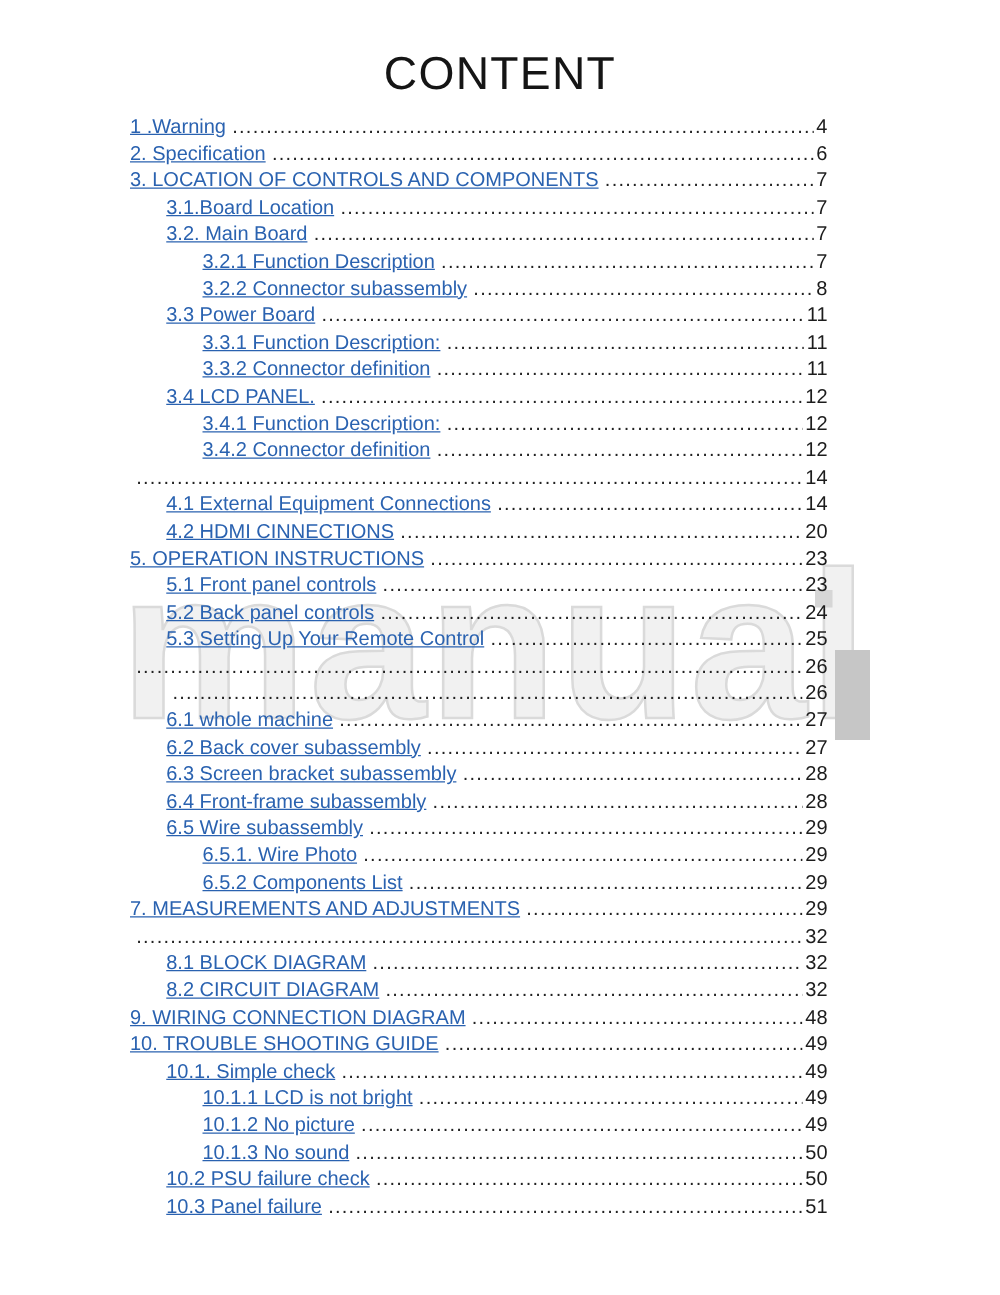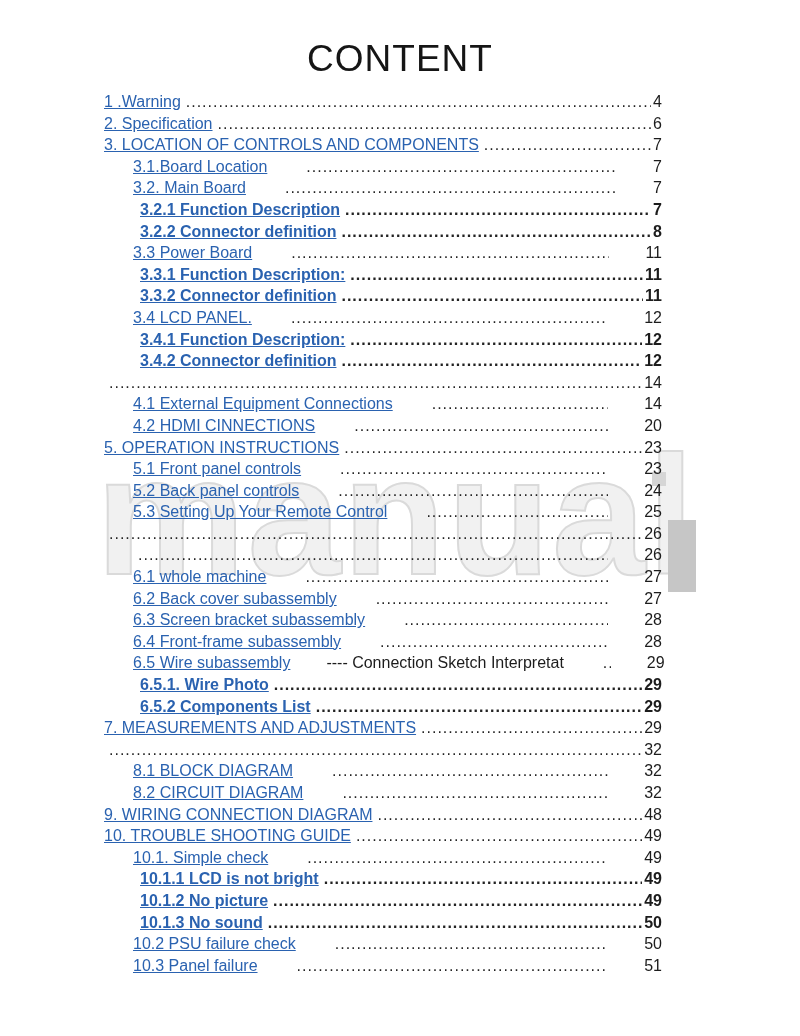--- a/index.html
+++ b/index.html
@@ -31,22 +31,22 @@
   }
   .row {
     display: flex;
     align-items: baseline;
     line-height: 21.6px;
     height: 21.6px;
     font-size: 16px;
     white-space: nowrap;
   }
   .ind0 { margin-left: 0; }
-  .ind1 { margin-left: 29px; gap: 34px; }
-  .ind2 { margin-left: 36px; font-weight: bold; }
+  .ind1 { margin-left: 29px; }
+  .ind2 { margin-left: 58px; }
   .lnk {
     color: var(--link, #2a62b0);
     text-decoration: underline;
     cursor: pointer;
     flex: 0 0 auto;
   }
   .sfx {
     color: #1c1c1c;
     flex: 0 0 auto;
     margin-left: 2px;
@@ -139,21 +139,21 @@
         <a class="lnk">3.2. Main Board</a>
         <span class="dots">....................................................................................................................................................................................................................................................................</span>
         <span class="pg">7</span>
       </div>
       <div class="row ind2">
         <a class="lnk">3.2.1 Function Description</a>
         <span class="dots">....................................................................................................................................................................................................................................................................</span>
         <span class="pg">7</span>
       </div>
       <div class="row ind2">
-        <a class="lnk">3.2.2 Connector definition</a>
+        <a class="lnk">3.2.2 Connector subassembly</a>
         <span class="dots">....................................................................................................................................................................................................................................................................</span>
         <span class="pg">8</span>
       </div>
       <div class="row ind1">
         <a class="lnk">3.3 Power Board</a>
         <span class="dots">....................................................................................................................................................................................................................................................................</span>
         <span class="pg">11</span>
       </div>
       <div class="row ind2">
         <a class="lnk">3.3.1 Function Description:</a>
@@ -237,21 +237,20 @@
         <span class="dots">....................................................................................................................................................................................................................................................................</span>
         <span class="pg">28</span>
       </div>
       <div class="row ind1">
         <a class="lnk">6.4 Front-frame subassembly</a>
         <span class="dots">....................................................................................................................................................................................................................................................................</span>
         <span class="pg">28</span>
       </div>
       <div class="row ind1">
         <a class="lnk">6.5 Wire subassembly</a>
-        <span class="sfx">---- Connection Sketch Interpretat</span>
         <span class="dots">....................................................................................................................................................................................................................................................................</span>
         <span class="pg">29</span>
       </div>
       <div class="row ind2">
         <a class="lnk">6.5.1. Wire Photo</a>
         <span class="dots">....................................................................................................................................................................................................................................................................</span>
         <span class="pg">29</span>
       </div>
       <div class="row ind2">
         <a class="lnk">6.5.2 Components List</a>

